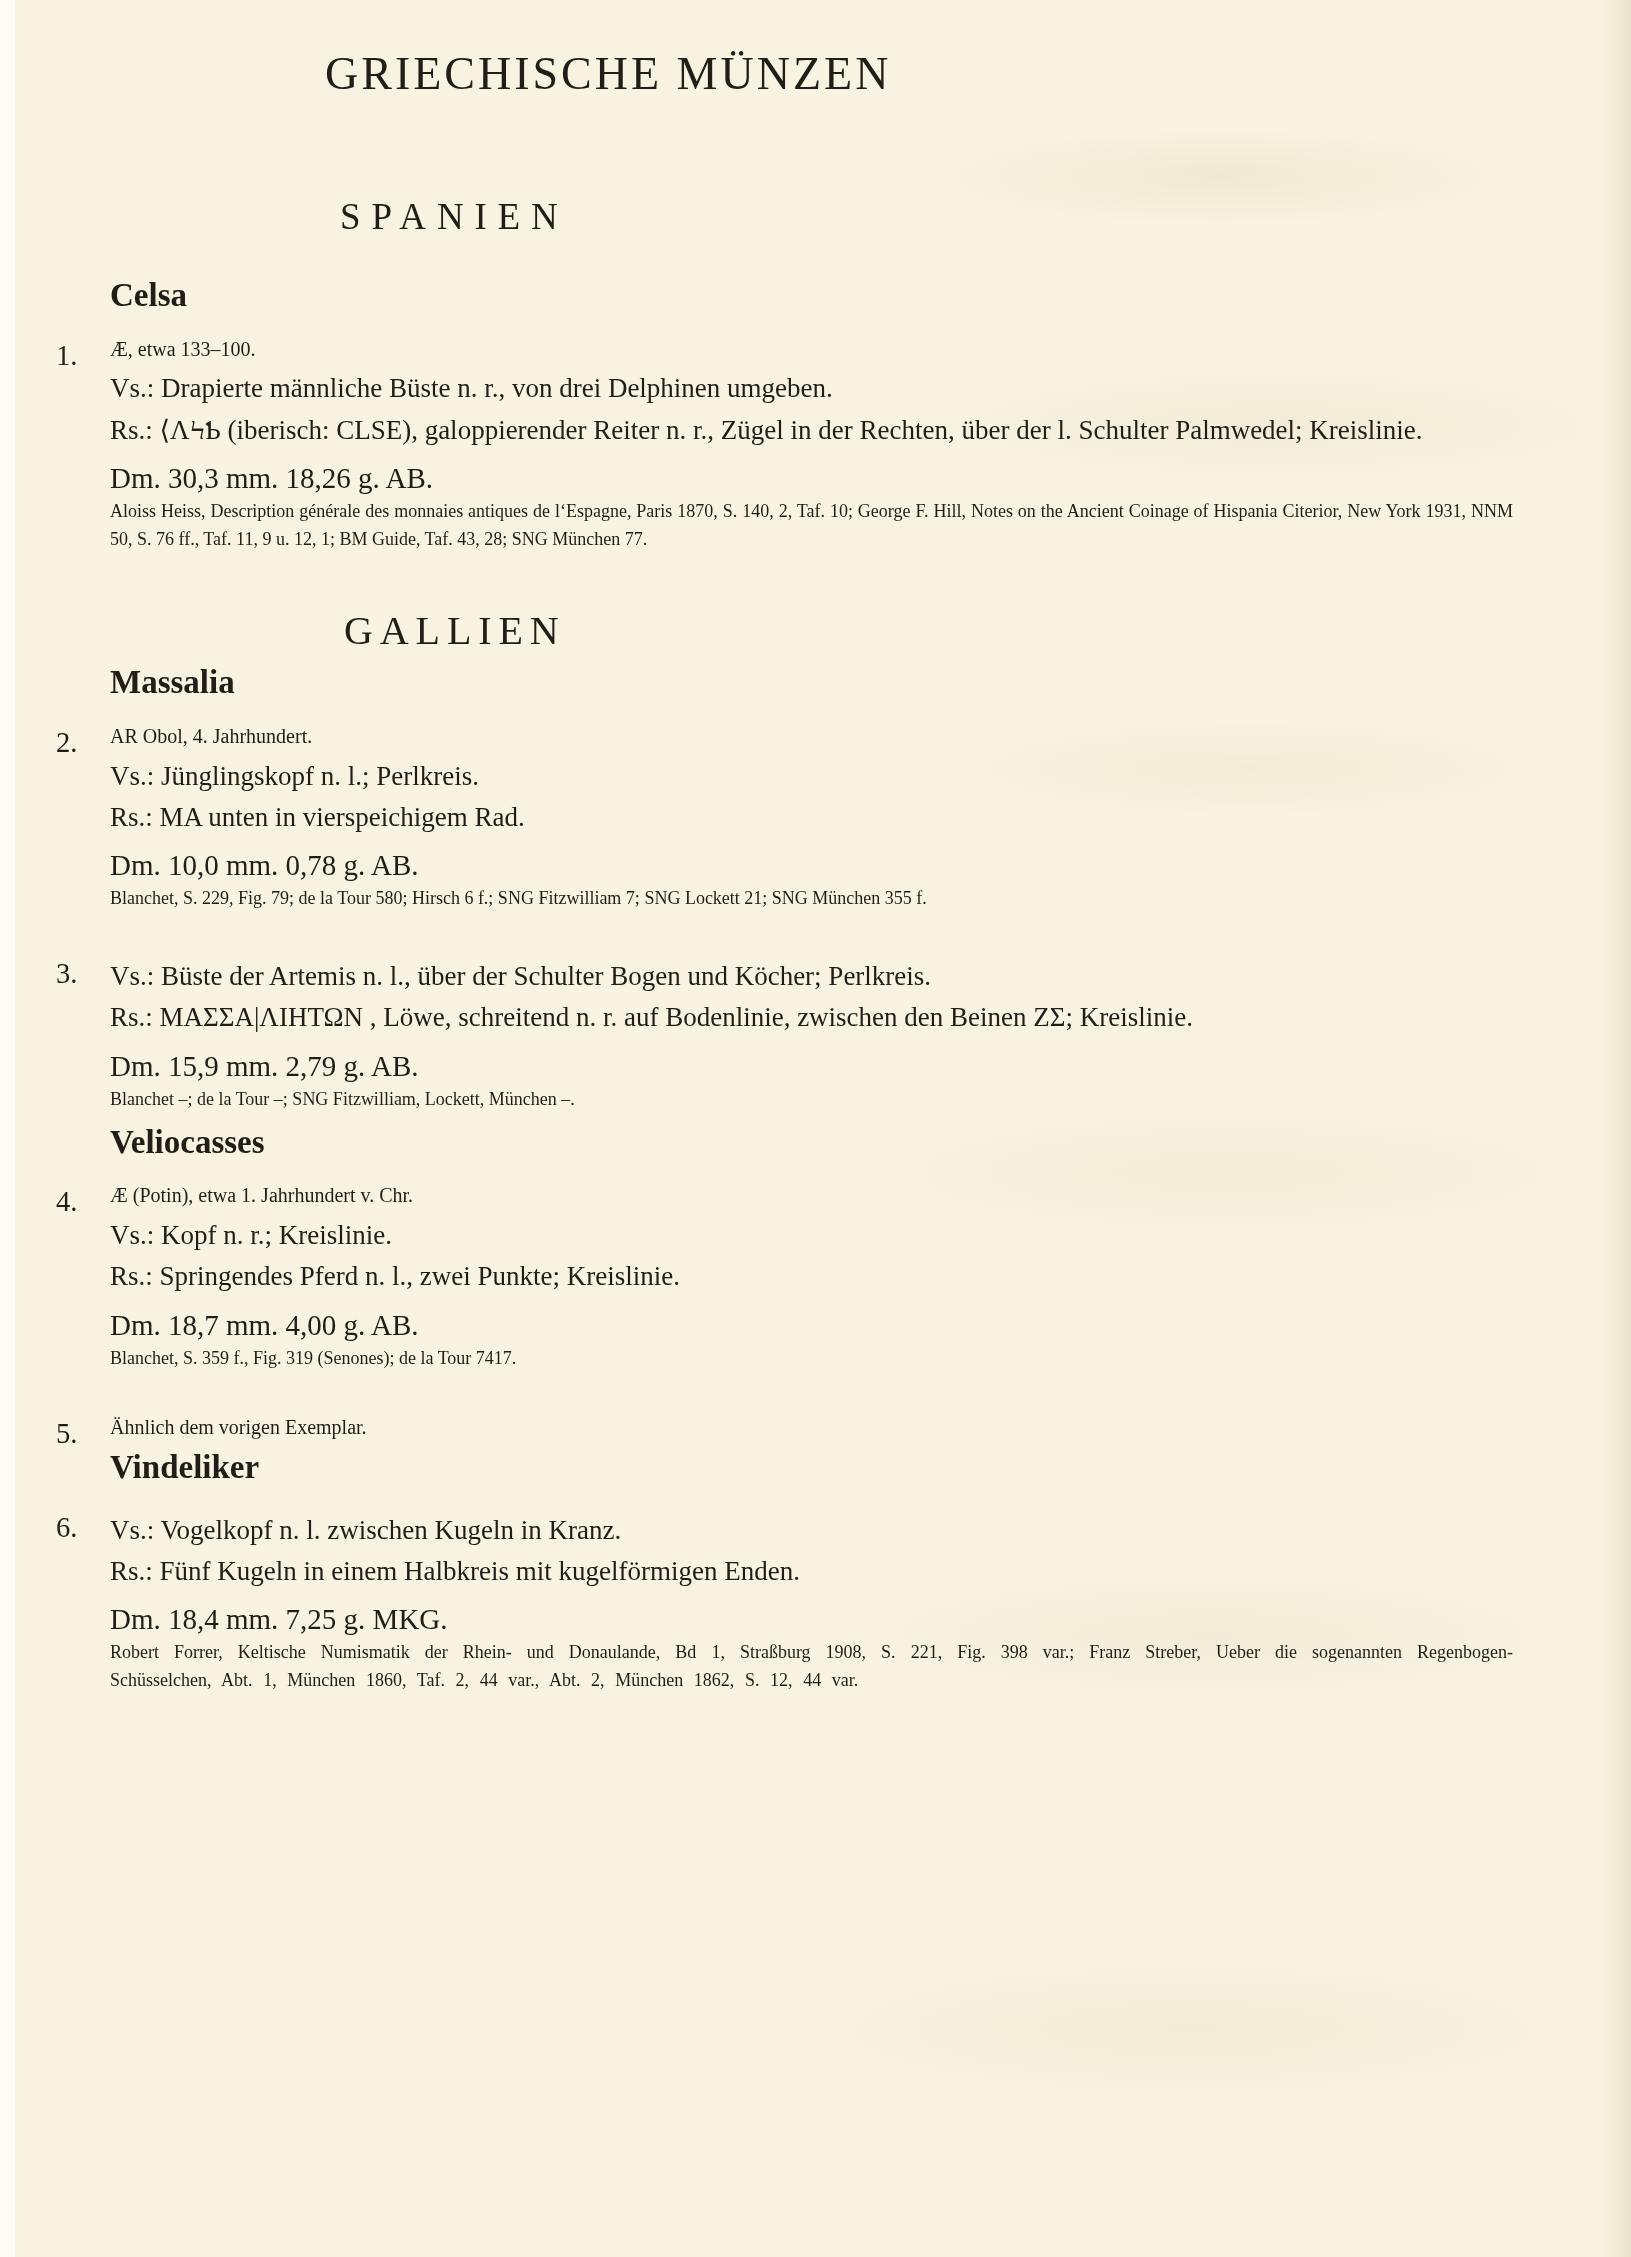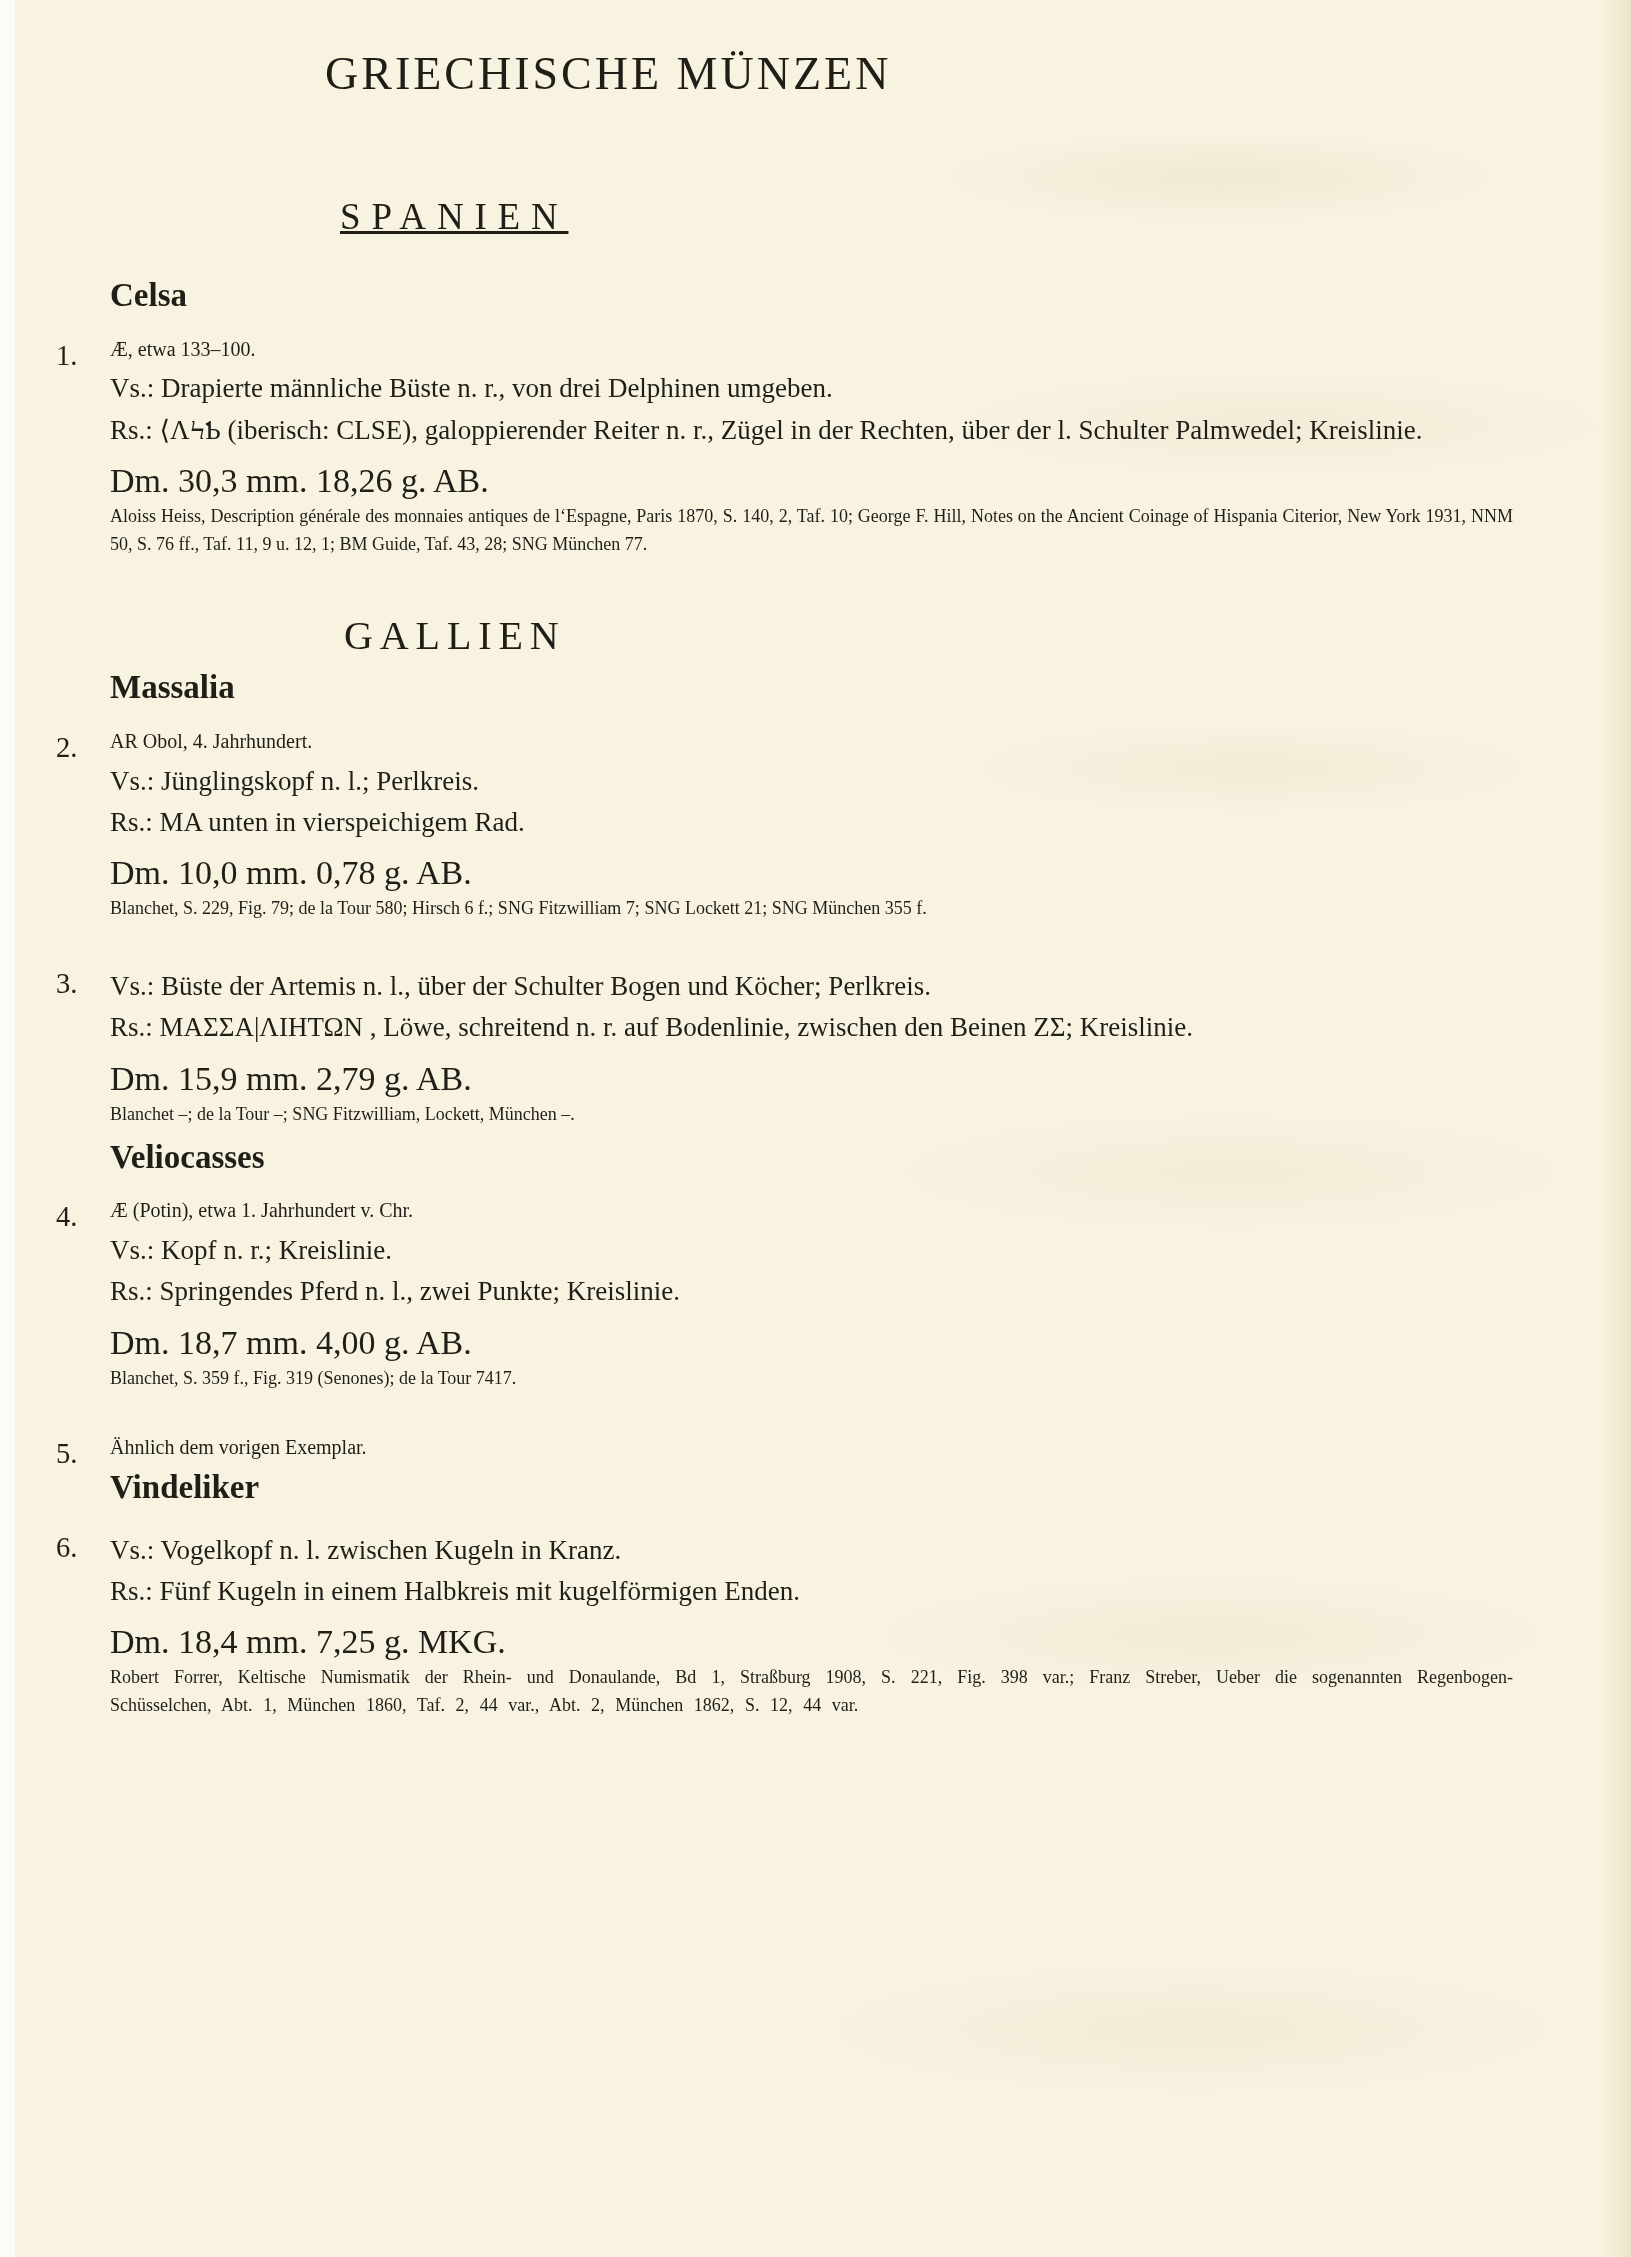--- a/index.html
+++ b/index.html
@@ -22,31 +22,31 @@
       radial-gradient(512px 89px at 1212px 1635px, rgba(158,146,94,.08), transparent 70%),
       radial-gradient(552px 99px at 1192px 2029px, rgba(158,146,94,.08), transparent 70%);}
   .sheet{position:relative;padding:47px 114px 0 110px;}
   .page-title{
     font-size:46px;font-weight:400;letter-spacing:3px;
     margin:0 0 0 215px;white-space:nowrap;
   }
   .section-heading{
     font-weight:400;margin:0;white-space:nowrap;
   }
-  .section-0 .section-heading{font-size:37px;letter-spacing:10.8px;margin:95px 0 0 230px;text-decoration:underline;}
+  .section-0 .section-heading{font-size:37px;letter-spacing:10.8px;margin:95px 0 0 230px;}
   .section-1 .section-heading{font-size:40px;letter-spacing:6.9px;margin:53px 0 0 234px;}
   .group-heading{font-size:33px;font-weight:700;margin:55px 0 15.8px 0;}
   .section-0 .group-heading{margin-top:39px;}
   .section-1 .group-heading:first-child{margin-top:9.9px;}
   .entry{position:relative;margin-top:23.6px;}
   .entry + .entry{margin-top:43px;}
   .entry-number{position:absolute;left:-54px;top:2px;font-size:28.6px;}
   .entry-headline{font-size:20px;margin:0 0 7.9px 0;}
   .entry-desc{font-size:27px;line-height:1.52;margin:0;}
-  .entry-dm{font-size:34px;margin:11.8px 0 0 0;}
+  .entry-dm{font-size:29px;margin:11.8px 0 0 0;}
   .entry-bib{font-size:18px;line-height:1.55;margin:3px 4px 0 0;text-align:justify;}
   .section-1 .group-2 .entry .entry-bib{word-spacing:0.34em;}
 </style>
 </head>
 <body>
 
 <div class="edge-left"></div>
 <div class="edge-right"></div>
 <div class="bleed"></div>
 

